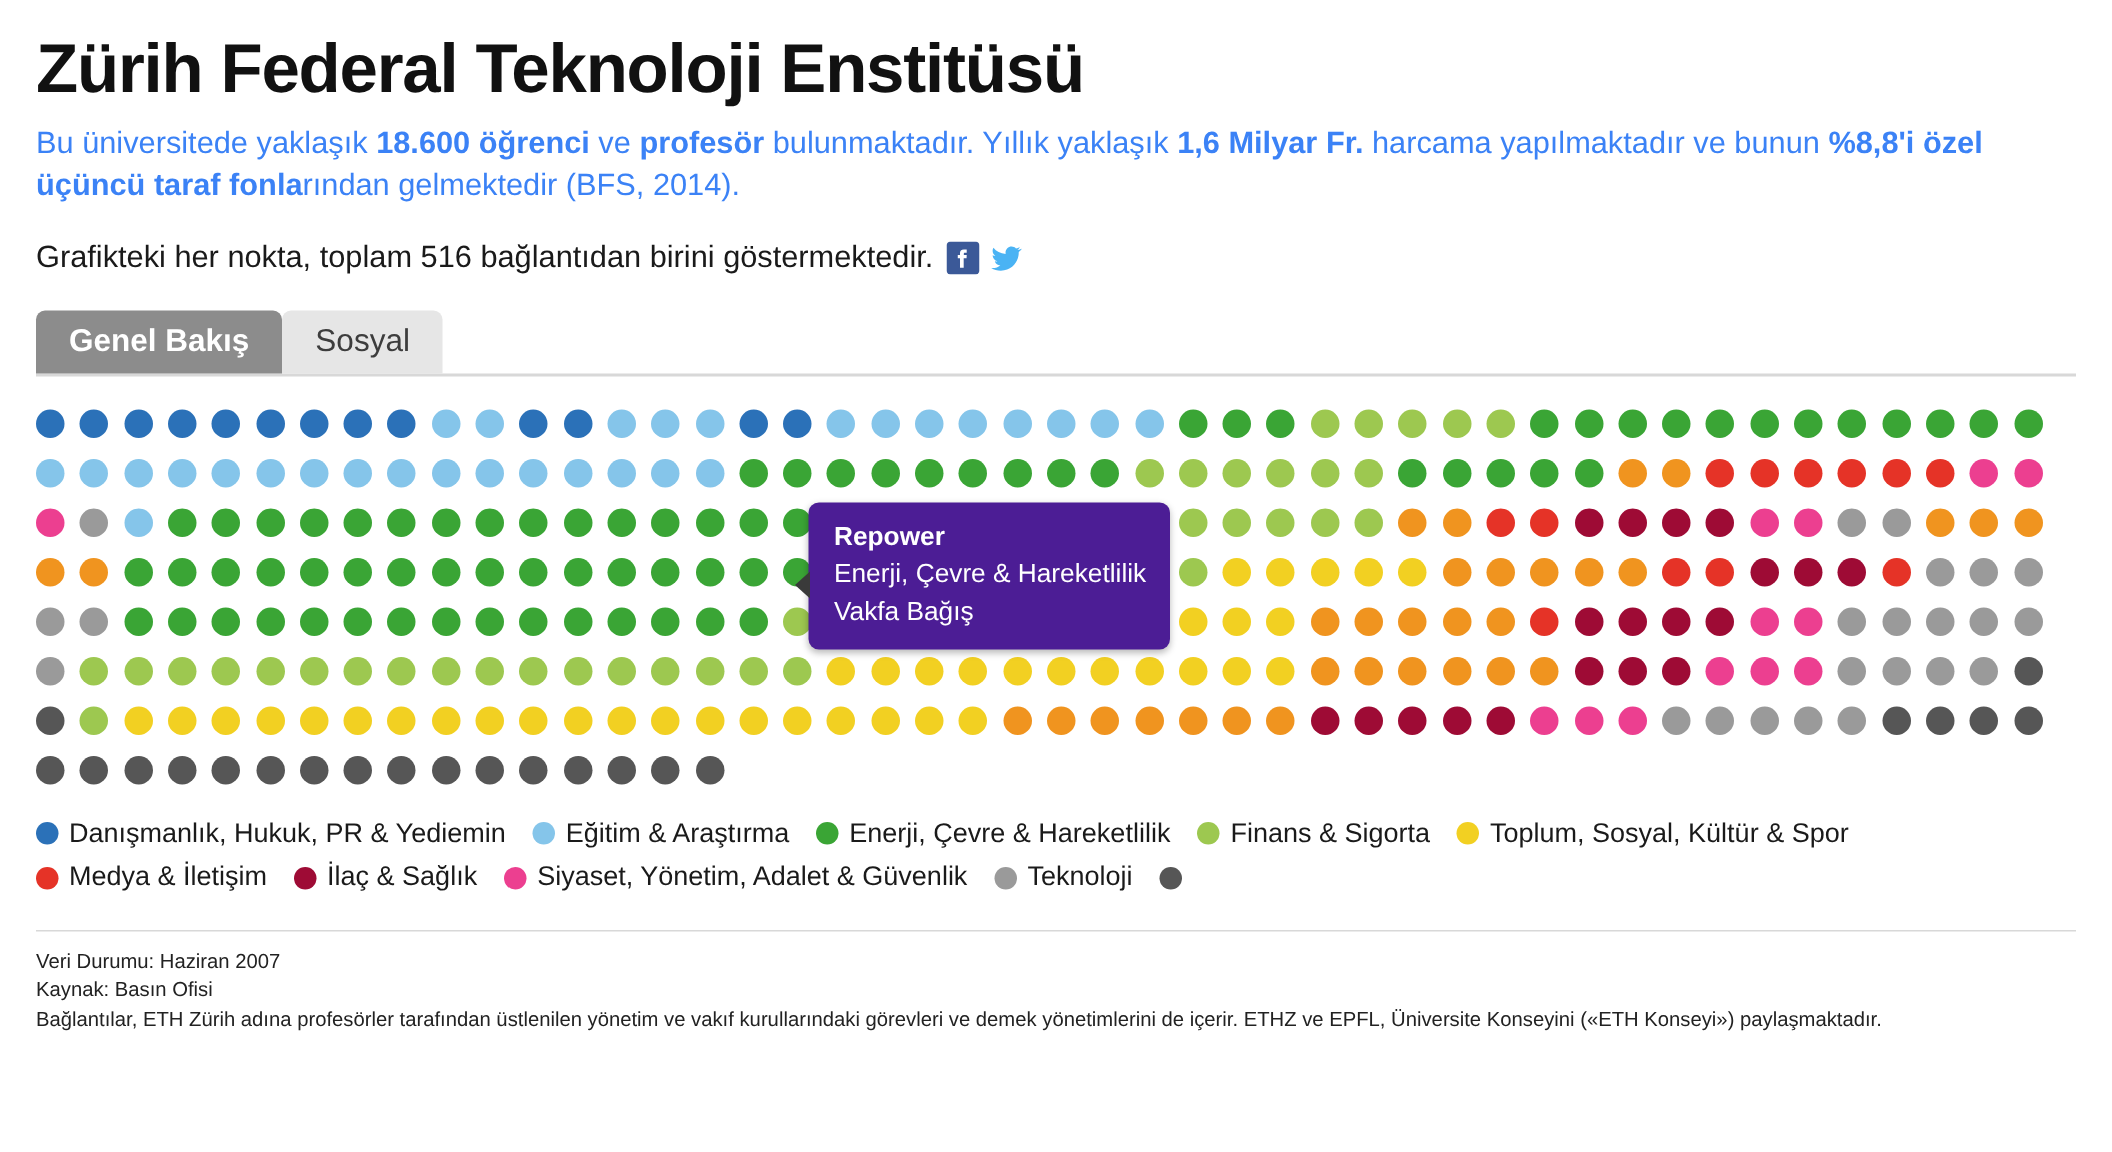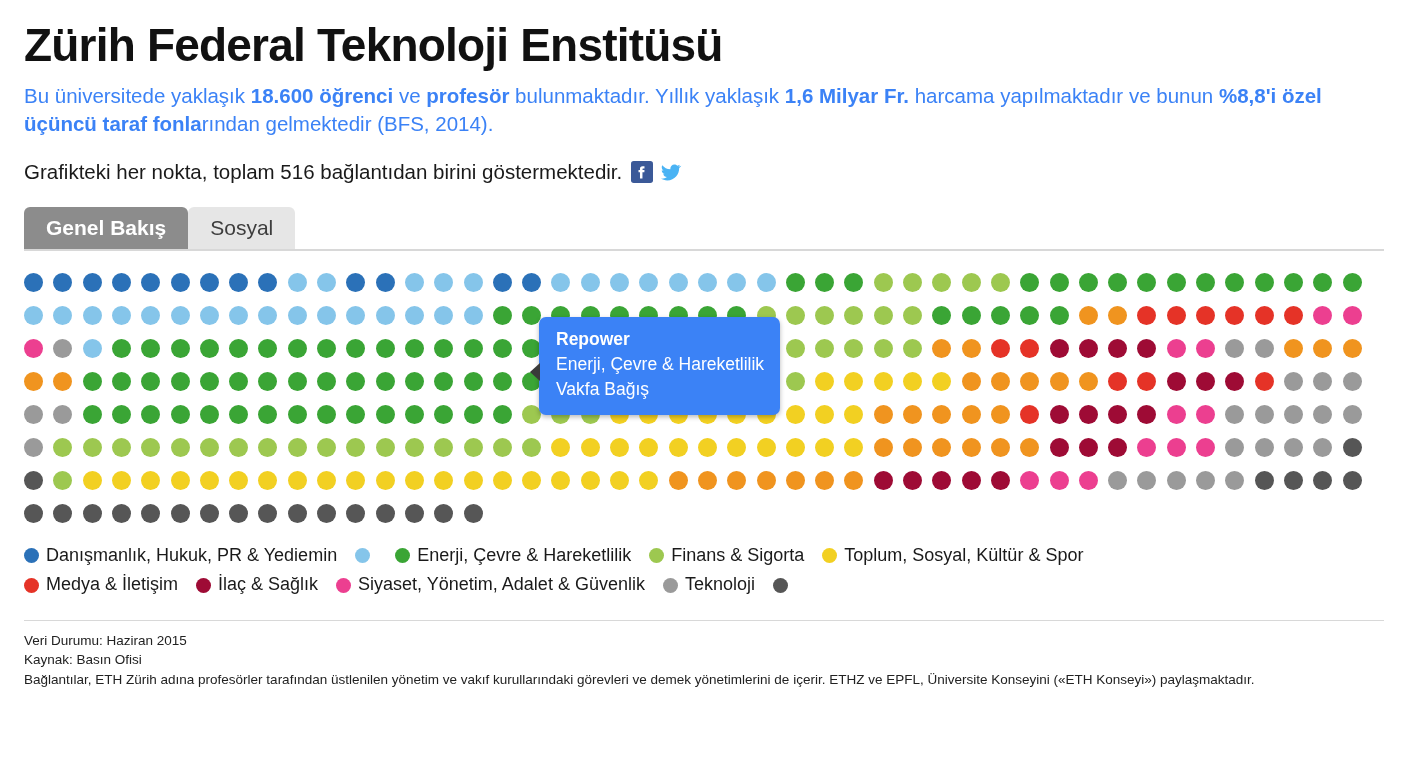--- a/index.html
+++ b/index.html
@@ -78,22 +78,22 @@
     position: absolute;
     width: 19px;
     height: 19px;
     border-radius: 50%;
   }
 
   
   .tooltip {
     position: absolute;
     left: 515px;
-    top: 44px;
-    background: #3b82f6;
+    top: 62px;
+    background: #4c1d95;
     color: #ffffff;
     border-radius: 7px;
     padding: 10px 16px 13px 17px;
     font-size: 17.5px;
     line-height: 1.42;
     box-shadow: 0 2px 5px rgba(0,0,0,0.28);
     z-index: 20;
     white-space: nowrap;
   }
   .tooltip .tt-title { font-weight: bold; }
@@ -516,20 +516,21 @@
   </div>
 
   <div class="legend" id="legend">
       <div class="legend-row">
         <div class="legend-item">
           <span class="legend-swatch" style="background: rgb(43, 113, 184);"></span>
           <span>Danışmanlık, Hukuk, PR &amp; Yediemin</span>
         </div>
         <div class="legend-item">
           <span class="legend-swatch" style="background: rgb(133, 197, 234);"></span>
+          <span>Eğitim &amp; Araştırma</span>
         </div>
         <div class="legend-item">
           <span class="legend-swatch" style="background: rgb(58, 165, 53);"></span>
           <span>Enerji, Çevre &amp; Hareketlilik</span>
         </div>
         <div class="legend-item">
           <span class="legend-swatch" style="background: rgb(157, 200, 80);"></span>
           <span>Finans &amp; Sigorta</span>
         </div>
         <div class="legend-item">
@@ -555,18 +556,18 @@
           <span>Teknoloji</span>
         </div>
         <div class="legend-item">
           <span class="legend-swatch" style="background: rgb(86, 86, 86);"></span>
         </div>
       </div>
     </div>
 
   <div class="footer-rule"></div>
   <div class="footer">
-    <div>Veri Durumu: Haziran 2015</div>
+    <div>Veri Durumu: Haziran 2007</div>
     <div>Kaynak: Basın Ofisi</div>
     <div>Bağlantılar, ETH Zürih adına profesörler tarafından üstlenilen yönetim ve vakıf kurullarındaki görevleri ve demek yönetimlerini de içerir. ETHZ ve EPFL, Üniversite Konseyini («ETH Konseyi») paylaşmaktadır.</div>
   </div>
 
 </div>
 
 </body></html>

